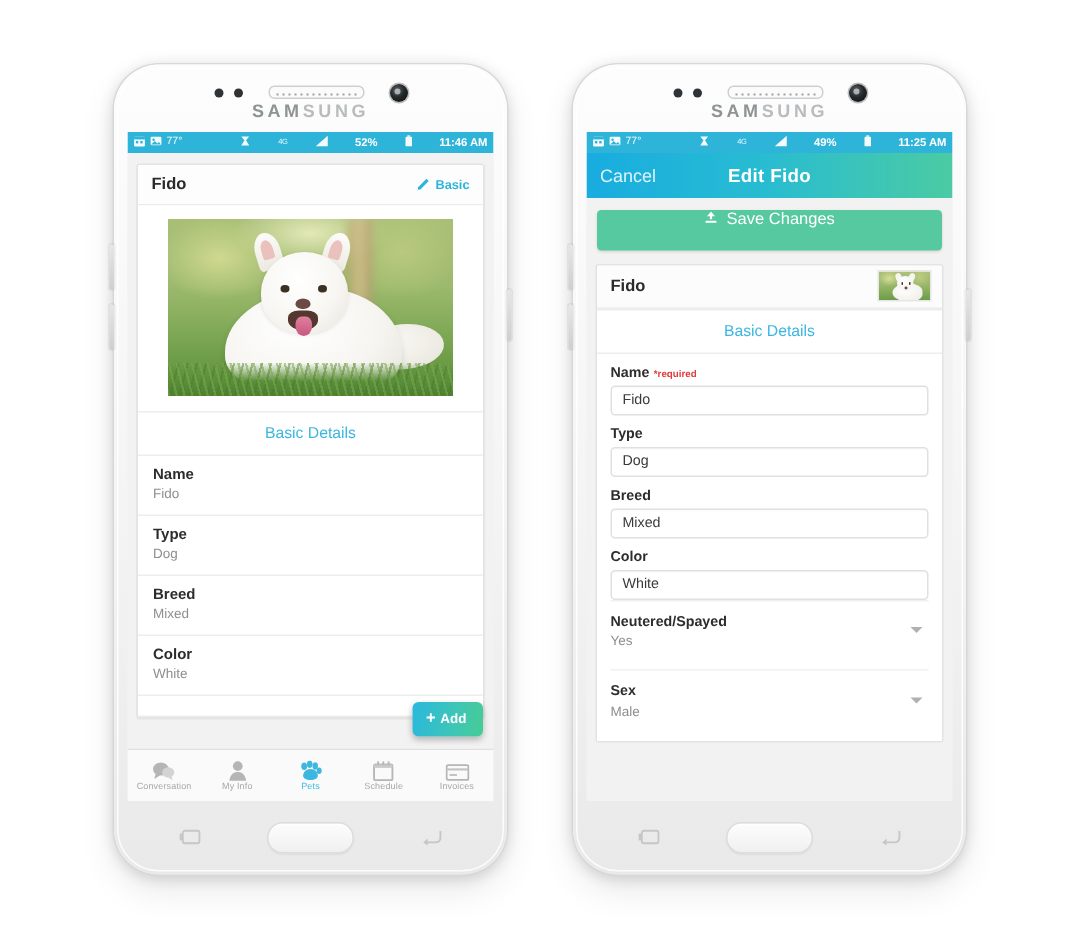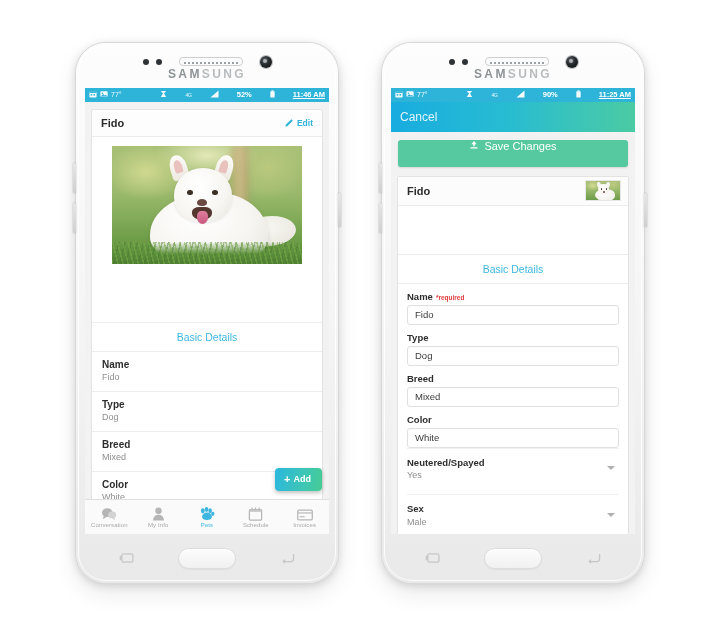--- a/index.html
+++ b/index.html
@@ -149,21 +149,21 @@
     font-size: 7px;
     color: #ffffff;
     font-family: "Liberation Sans", sans-serif;
   }
   .sb-left { display: flex; align-items: center; gap: 3px; }
   .sb-right { margin-left: auto; display: flex; align-items: center; gap: 18px; }
   .sb-icon { display: inline-block; opacity: 0.95; }
   .temp { font-size: 7px; letter-spacing: 0; opacity: .95; }
   .sb-net { font-size: 5px; letter-spacing: -0.2px; opacity: .9; }
   .sb-batt-txt { font-size: 7.5px; font-weight: 700; }
-  .sb-time { font-size: 7.5px; font-weight: 700; text-decoration: underline; }
+  .sb-time { font-size: 7.5px; font-weight: 700; }
 
   
   .app-bar {
     height: 30px;
     flex: 0 0 30px;
     display: flex;
     align-items: center;
     position: relative;
     color: #fff;
   }
@@ -360,21 +360,20 @@
 
   
   .section-title {
     text-align: center;
     color: #3db7e0;
     font-size: 10.5px;
     padding: 8px 0 8px 0;
     background: #fff;
     border-top: 1px solid #ededed;
     border-bottom: 1px solid #ededed;
-    margin-top: 48px;
   }
 
   
   .detail-row {
     padding: 6px 10px 7px 10px;
     border-bottom: 1px solid #ededed;
     background: #fff;
   }
   .detail-label {
     font-size: 10px;
@@ -651,21 +650,21 @@
 
         <div class="card">
           <div class="card-head">
             <div class="pet-name">Fido</div>
             <div class="edit-link">
               <span class="pencil-icon">
                 <svg width="9" height="9" viewBox="0 0 12 12">
                     <path d="M1 9 L8.4 1.6 L10.4 3.6 L3 11 L0.6 11.4 Z" fill="#2fb4d9"></path>
                   </svg>
               </span>
-              <span>Edit</span>
+              <span>Basic</span>
             </div>
           </div>
 
           <div class="photo-wrap">
             <div class="dog-photo">
               <div class="trunk"></div>
               <div class="dog-tail"></div>
               <div class="dog-body"></div>
               <div class="ear l"></div>
               <div class="ear r"></div>
@@ -829,33 +828,34 @@
             <svg width="7" height="8" viewBox="0 0 8 9">
                 <path d="M1 1 H7 L4.6 4 L7 8 H1 L3.4 4 Z" fill="#fff"></path>
               </svg>
           </span>
           <span class="sb-net">4G</span>
           <span class="sb-icon">
             <svg width="9" height="8" viewBox="0 0 10 9">
                 <path d="M9.5 0.5 L9.5 8.5 L0.5 8.5 Z" fill="#fff"></path>
               </svg>
           </span>
-          <span class="sb-batt-txt">90%</span>
+          <span class="sb-batt-txt">49%</span>
           <span class="sb-icon">
             <svg width="5" height="8" viewBox="0 0 6 9">
                 <rect x="1.8" y="0" width="2.4" height="1.1" fill="#fff"></rect>
                 <rect x="0.4" y="1.1" width="5.2" height="7.6" rx="0.7" fill="#fff"></rect>
               </svg>
           </span>
           <span class="sb-time">11:25 AM</span>
         </div>
       </div>
 
       <div class="app-bar grad">
         <div class="cancel-btn">Cancel</div>
+        <div class="app-title">Edit Fido</div>
       </div>
 
       <div class="content">
 
         <div class="save-btn">
           <span>
             <svg width="10" height="10" viewBox="0 0 12 12">
                 <path d="M6 1.2 L9.2 5 H6.9 V7.4 H5.1 V5 H2.8 Z" fill="#fff"></path>
                 <rect x="1.6" y="8.6" width="8.8" height="1.6" rx="0.7" fill="#fff"></rect>
               </svg>

